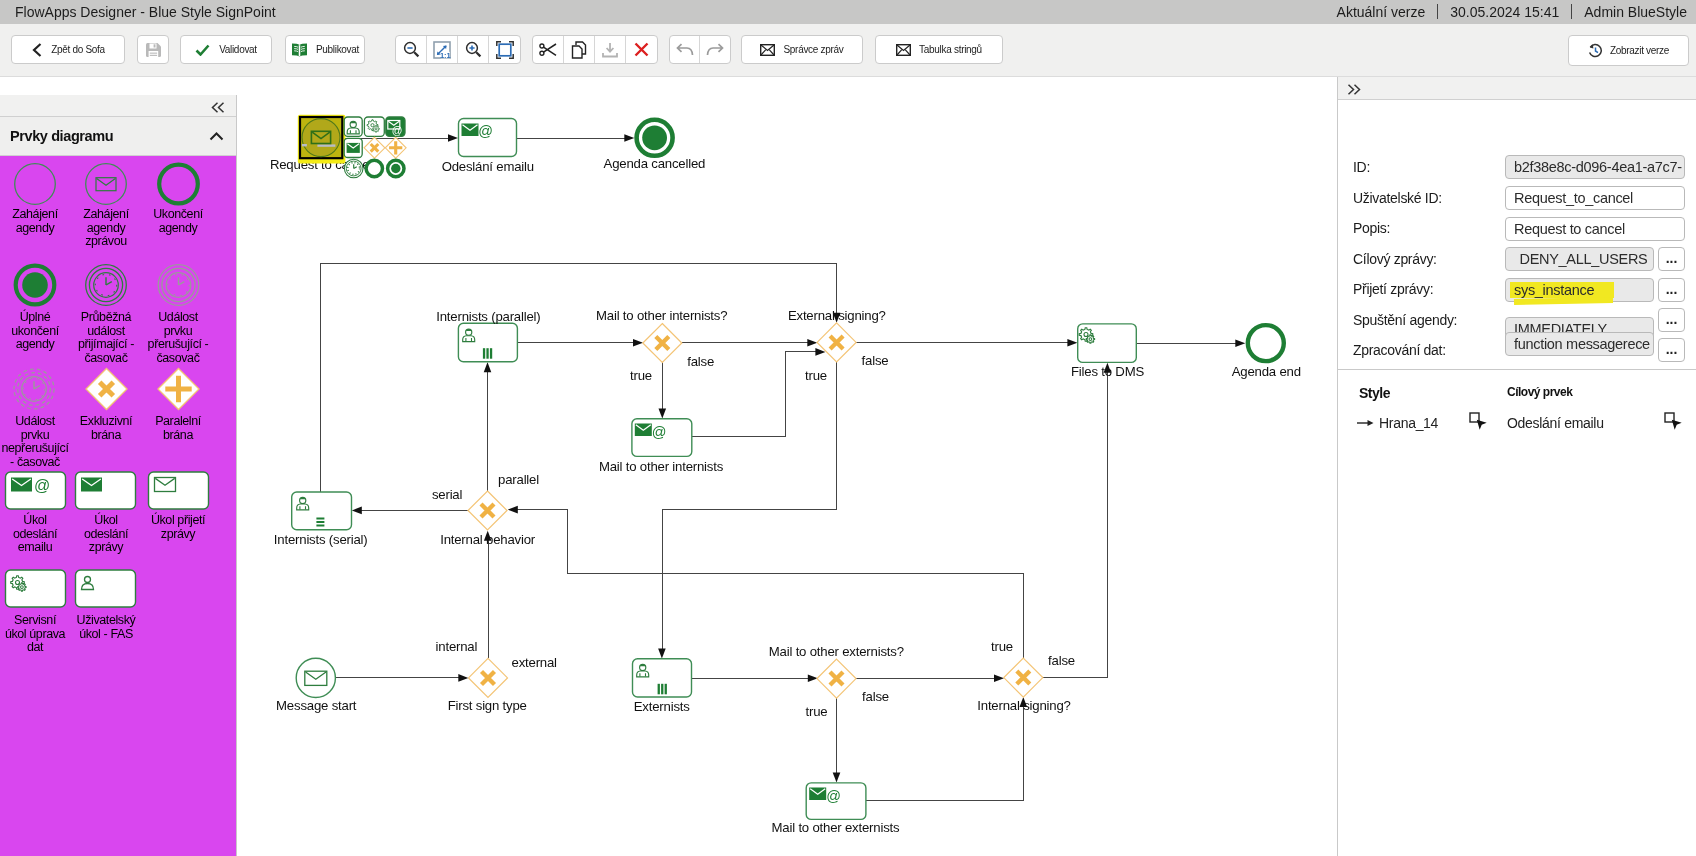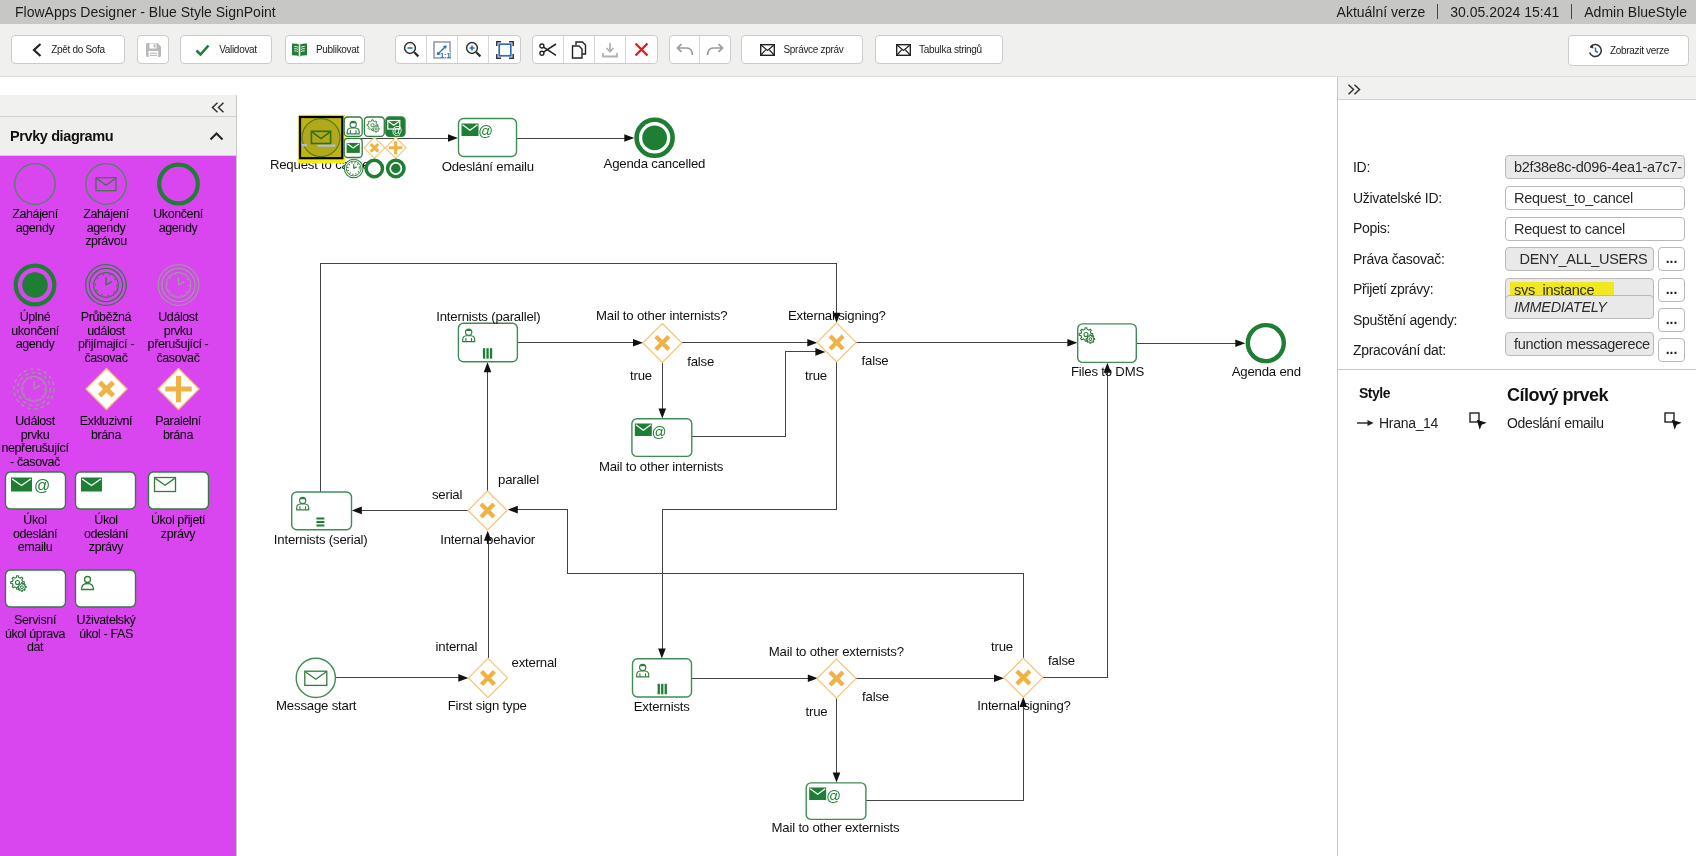--- a/index.html
+++ b/index.html
@@ -475,39 +475,39 @@
   <div class="strip"></div>
   <svg style="position:absolute;left:9px;top:7px;" width="14" height="11" viewBox="0 0 14 11">
       <path d="M1.5 0.8 L6.5 5.5 L1.5 10.2 M7.5 0.8 L12.5 5.5 L7.5 10.2" stroke="#333" stroke-width="1.5" fill="none"></path>
     </svg>
   <div class="flabel" style="top:82px;">ID:</div>
   <div class="finput gray" style="top:78px;">b2f38e8c-d096-4ea1-a7c7-</div>
   <div class="flabel" style="top:113px;">Uživatelské ID:</div>
   <div class="finput" style="top:109px;">Request_to_cancel</div>
   <div class="flabel" style="top:143px;">Popis:</div>
   <div class="finput" style="top:139.5px;">Request to cancel</div>
-  <div class="flabel" style="top:174px;">Práva časovač:</div>
+  <div class="flabel" style="top:174px;">Cílový zprávy:</div>
   <div class="finput gray short" style="top:170px;text-align:center;">DENY_ALL_USERS</div>
   <div class="fdots" style="top:170px;">...</div>
   <div class="flabel" style="top:204px;">Přijetí zprávy:</div>
   <div class="finput gray short" style="top:200.5px;overflow:visible;">
     <span style="position:absolute;left:4px;top:3px;width:104px;height:16px;background:#f1e821;"></span>
     <span style="position:absolute;left:8px;top:19px;width:99px;height:6px;background:#f1e821;transform:rotate(-1.2deg);"></span>
     <span style="position:relative;">sys_instance</span>
   </div>
   <div class="fdots" style="top:200.5px;">...</div>
   <div class="flabel" style="top:235px;">Spuštění agendy:</div>
-  <div class="finput gray short" style="top:218px;font-style:italic;">IMMEDIATELY</div>
+  <div class="finput gray short" style="top:240px;">IMMEDIATELY</div>
   <div class="fdots" style="top:231px;">...</div>
   <div class="flabel" style="top:265px;">Zpracování dat:</div>
   <div class="finput gray short" style="top:255px;">function messagerece</div>
   <div class="fdots" style="top:261px;">...</div>
   <div style="position:absolute;left:0;top:292px;width:358px;border-top:1px solid #c9c9c9;"></div>
   <div style="position:absolute;left:21px;top:308px;font-size:14px;letter-spacing:-0.5px;font-weight:bold;color:#111;">Style</div>
-  <div style="position:absolute;left:169px;top:308px;font-size:18px;letter-spacing:-0.5px;font-weight:bold;color:#111;">Cílový prvek</div>
+  <div style="position:absolute;left:169px;top:308px;font-size:12px;letter-spacing:-0.5px;font-weight:bold;color:#111;">Cílový prvek</div>
   <svg style="position:absolute;left:19px;top:342px;" width="17" height="8" viewBox="0 0 17 8">
       <path d="M0 4 L12 4" stroke="#222" stroke-width="1.4"></path>
       <polygon points="16.5,4 10.5,1 10.5,7" fill="#222"></polygon>
     </svg>
   <div style="position:absolute;left:41px;top:338px;font-size:14px;letter-spacing:-0.3px;color:#222;">Hrana_14</div>
   <svg style="position:absolute;left:131px;top:335px;" width="19" height="19" viewBox="0 0 19 19">
       <rect x="1" y="1" width="9" height="9" fill="#fff" stroke="#222" stroke-width="1.4"></rect>
       <path d="M7.8 7.8 L10.7 17.7 L12.7 12.7 L17.7 10.7 Z" fill="#111"></path>
     </svg>
   <div style="position:absolute;left:169px;top:338px;font-size:14px;letter-spacing:-0.3px;color:#222;">Odeslání emailu</div>

